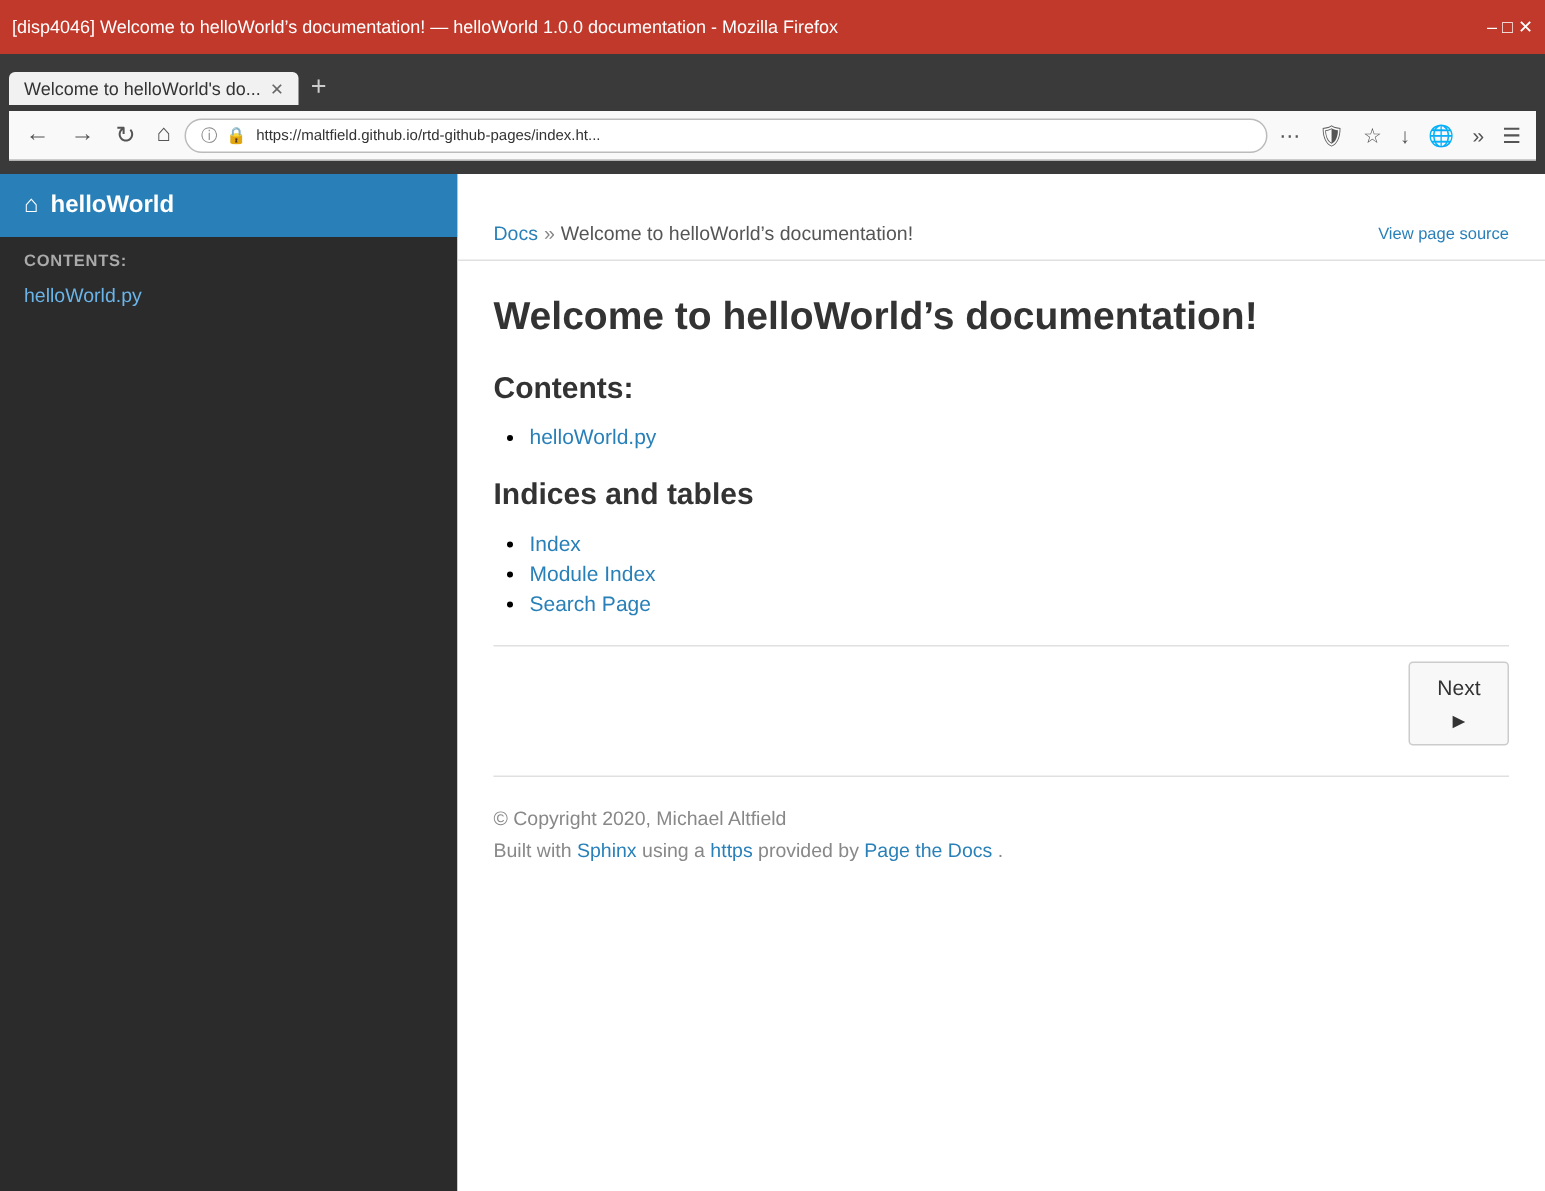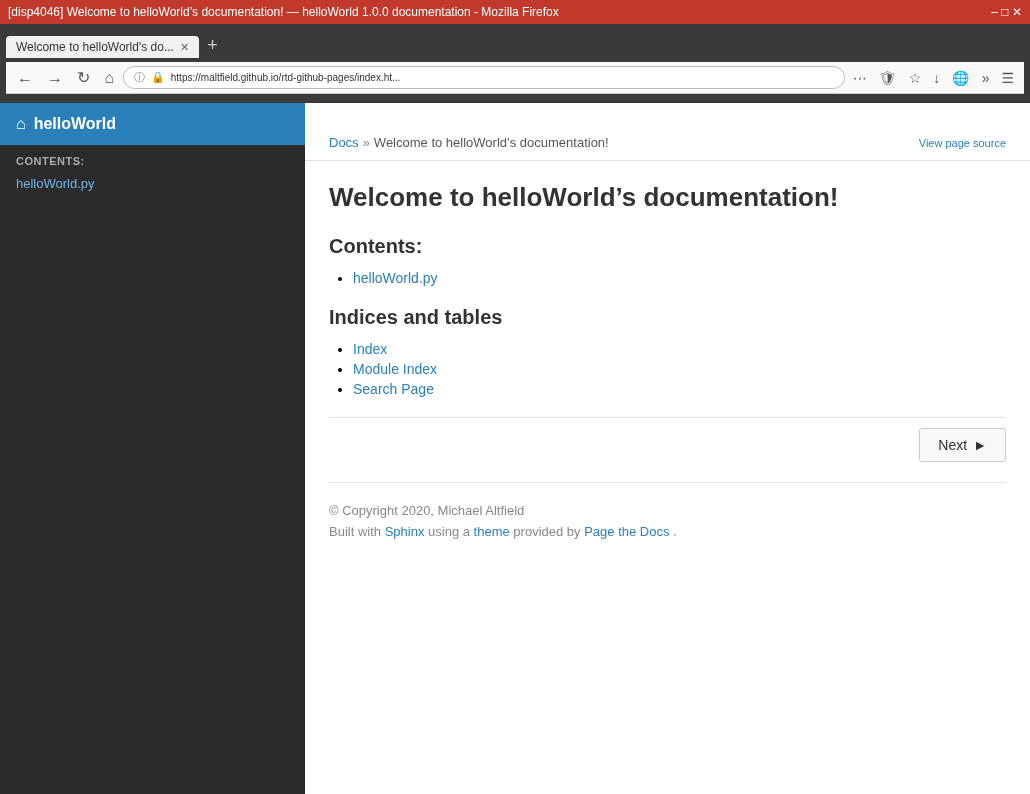--- a/index.html
+++ b/index.html
@@ -7,21 +7,21 @@
 
     
     .title-bar {
       background: #c0392b;
       color: white;
       font-size: 12px;
       padding: 2px 8px;
       display: flex;
       align-items: center;
       justify-content: space-between;
-      height: 24px;
+      height: 36px;
     }
     .title-bar-controls {
       display: flex;
       gap: 4px;
     }
 
     
     .browser-chrome {
       background: #3a3a3a;
       padding: 9px 6px;
@@ -239,20 +239,21 @@
     .next-btn {
       background: #f8f8f8;
       border: 1px solid #ccc;
       border-radius: 3px;
       padding: 8px 18px;
       font-size: 14px;
       cursor: pointer;
       display: flex;
       gap: 6px;
       color: #333;
+      flex-direction: column;
     }
 
     .doc-footer {
       padding: 20px 0 10px;
       border-top: 1px solid #e0e0e0;
       font-size: 13px;
       color: #888;
     }
     .doc-footer .footer-built {
       margin-top: 6px;
@@ -355,21 +356,21 @@
           <span>►</span>
         </button>
       </div>
 
       <div class="doc-footer">
         <div>© Copyright 2020, Michael Altfield</div>
         <div class="footer-built">
           <span>Built with</span> 
           <a>Sphinx</a> 
           <span>using a </span>
-          <a>theme</a> 
+          <a>https</a> 
           <span>provided by </span>
           <a>Page the Docs</a>
           <span>.</span>
         </div>
       </div>
     </div>
   </div>
 </div>
 
 </body></html>

